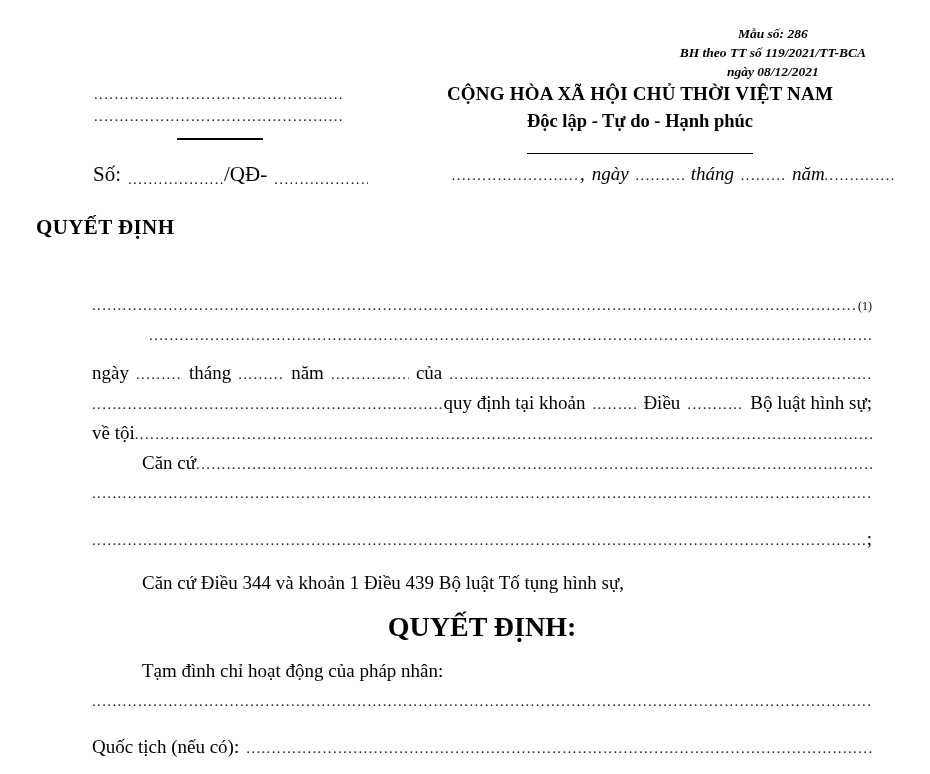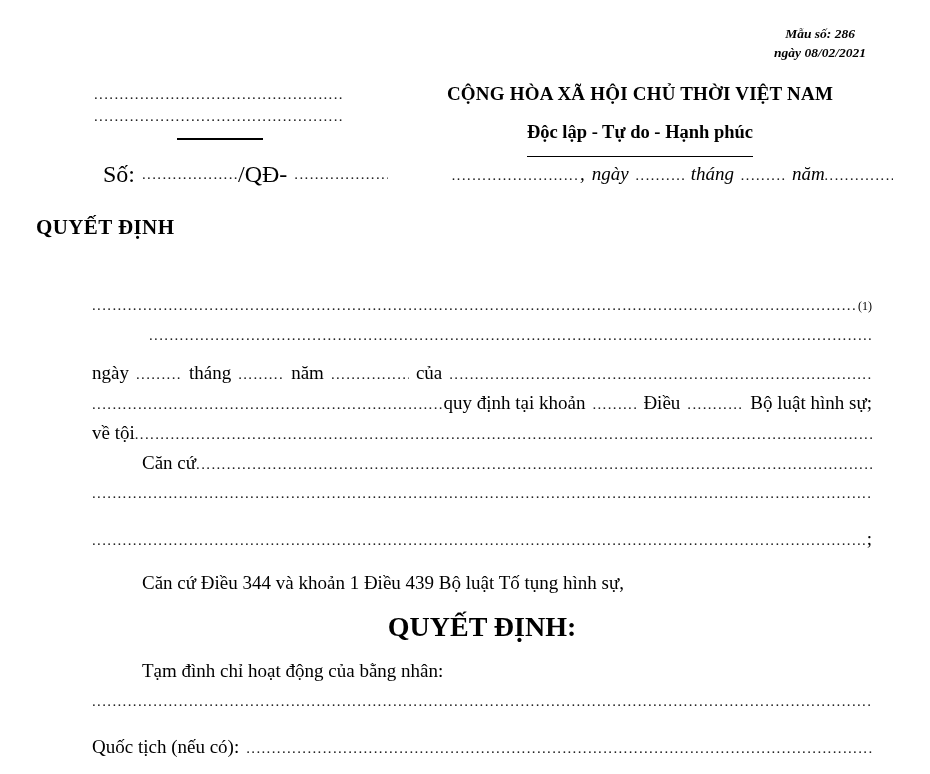--- a/index.html
+++ b/index.html
@@ -64,24 +64,24 @@
   .natl-line1 {
     font-weight: bold;
     font-size: 19px;
     line-height: 24px;
     letter-spacing: .2px;
   }
   .natl-line2 {
     font-weight: bold;
     font-size: 18.5px;
     line-height: 24px;
-    margin-top: 14px;
+    margin-top: 3px;
     display: inline-block;
     border-bottom: 1.6px solid #000;
-    padding-bottom: 12px;
+    padding-bottom: 20px;
   }
 
   
   .office {
     position: absolute;
     left: 94px;
     top: 86px;
     width: 250px;
   }
   .office .dotrow {
@@ -92,25 +92,25 @@
   .office .rule {
     width: 86px;
     height: 2.2px;
     background: #000;
     margin: 8px auto 0 83px;
   }
 
   
   .so-line {
     position: absolute;
-    left: 103px;
+    left: 93px;
     top: 161px;
     display: flex;
-    align-items: center;
-    font-size: 24px;
+    align-items: flex-end;
+    font-size: 21px;
     line-height: 26px;
     white-space: nowrap;
   }
   .so-line .d1 { width: 96px; }
   .so-line .d2 { width: 94px; }
 
   
   .date-line {
     position: absolute;
     left: 452px;
@@ -180,21 +180,22 @@
   .blank-sm { height: 14px; }
   .blank-xs { height: 8px; }
 </style>
 </head>
 <body>
 
 <div class="page">
 
   <div class="stamp">
     <div>Mẫu số: 286</div>
-    <div>ngày 08/02/2021</div>
+    <div>BH theo TT số 119/2021/TT-BCA</div>
+    <div>ngày 08/12/2021</div>
   </div>
 
   <div class="natl">
     <div class="natl-line1">CỘNG HÒA XÃ HỘI CHỦ THỜI VIỆT NAM</div>
     <div class="natl-line2">Độc lập - Tự do - Hạnh phúc</div>
   </div>
 
   <div class="office">
     <div class="dotrow"><span class="dots"></span></div>
     <div class="dotrow"><span class="dots"></span></div>
@@ -306,21 +307,21 @@
     </div>
 
     <div class="blank-sm"></div>
 
     <div class="center-line">QUYẾT ĐỊNH:</div>
 
     <div class="blank-sm"></div>
 
     <div class="row">
       <span class="indent"></span>
-      <span>Tạm đình chỉ hoạt động của bằng nhân:</span>
+      <span>Tạm đình chỉ hoạt động của pháp nhân:</span>
     </div>
 
 
     <div class="blank-xs"></div>
 
     <div class="row">
       <span class="dots flex"></span>
     </div>
 
     <div class="blank-xs"></div>

